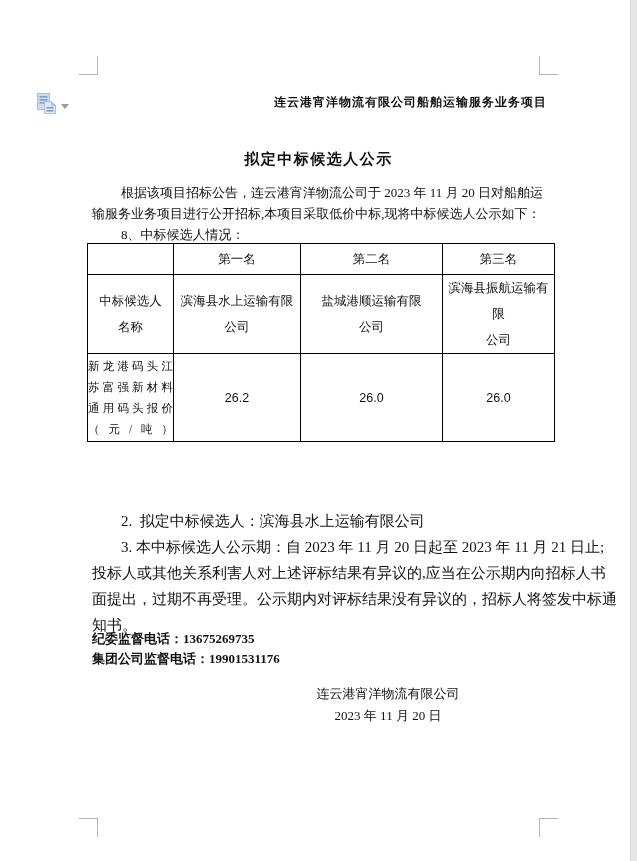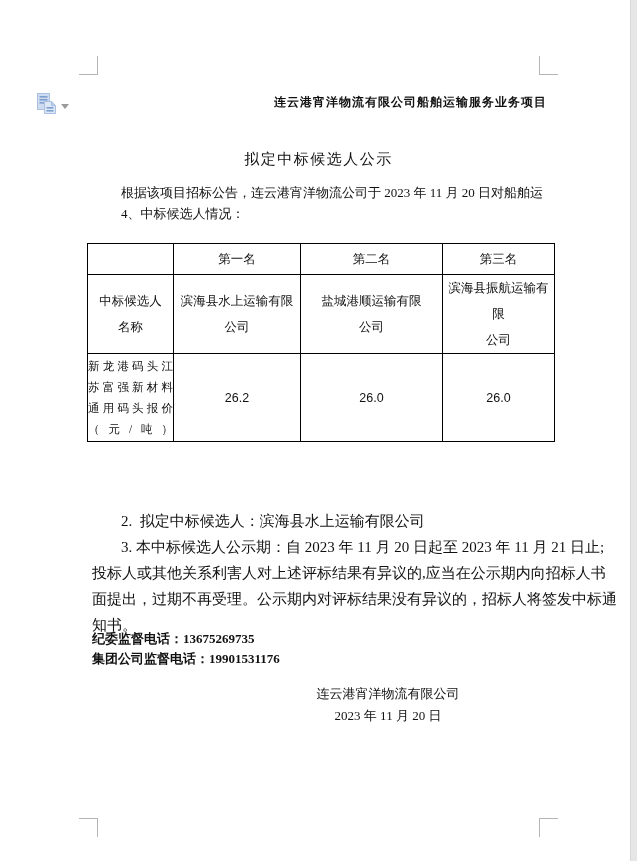--- a/index.html
+++ b/index.html
@@ -13,21 +13,21 @@
   .crop-tl{left:79px;top:56px;border-right:1px solid #b5b5b5;border-bottom:1px solid #b5b5b5;}
   .crop-tr{left:539px;top:56px;border-left:1px solid #b5b5b5;border-bottom:1px solid #b5b5b5;}
   .crop-bl{left:79px;top:818px;border-right:1px solid #b5b5b5;border-top:1px solid #b5b5b5;}
   .crop-br{left:539px;top:818px;border-left:1px solid #b5b5b5;border-top:1px solid #b5b5b5;}
   
   .paste-btn{left:37px;top:92px;width:42px;height:26px;display:flex;align-items:center;gap:5px;cursor:pointer;}
   .paste-caret{width:0;height:0;border-left:4px solid transparent;border-right:4px solid transparent;
                border-top:5px solid #9a9a9a;margin-top:2px;}
   
   .doc-title{left:90px;width:457px;top:94px;text-align:right;font-weight:bold;font-size:12px;letter-spacing:1px;}
-  .doc-subtitle{left:90px;width:457px;top:150px;text-align:center;font-weight:normal;font-size:15px;letter-spacing:1.5px;}
+  .doc-subtitle{left:90px;width:457px;top:150px;text-align:center;font-weight:bold;font-size:15px;letter-spacing:1.5px;}
   
   .line{white-space:pre;font-size:13px;line-height:21px;}
   .intro{left:92px;top:182px;width:470px;}
   .indent{text-indent:29px;}
   .sec{left:92px;top:508px;width:470px;}
   .sec .line{line-height:26px;font-size:15px;}
   .phones{left:92px;top:629px;width:320px;font-weight:bold;}
   .phones .line{line-height:20px;}
   .signature{right:99px;top:683px;width:300px;text-align:center;}
   .signature .line{line-height:22px;}
@@ -66,21 +66,22 @@
     </svg>
   </span>
   <span class="paste-caret"></span>
 </div>
 
 <div class="abs doc-title">连云港宵洋物流有限公司船舶运输服务业务项目</div>
 <div class="abs doc-subtitle">拟定中标候选人公示</div>
 
 <div class="abs intro">
   <div class="line indent">根据该项目招标公告，连云港宵洋物流公司于 2023 年 11 月 20 日对船舶运</div>
-  <div class="line indent">4、中标候选人情况：</div>
+  <div class="line">输服务业务项目进行公开招标,本项目采取低价中标,现将中标候选人公示如下：</div>
+  <div class="line indent">8、中标候选人情况：</div>
 </div>
 
 <table class="bid">
   <colgroup>
       <col style="width:86px">
       <col style="width:127px">
       <col style="width:142px">
       <col style="width:112px">
     </colgroup>
   <tbody>

